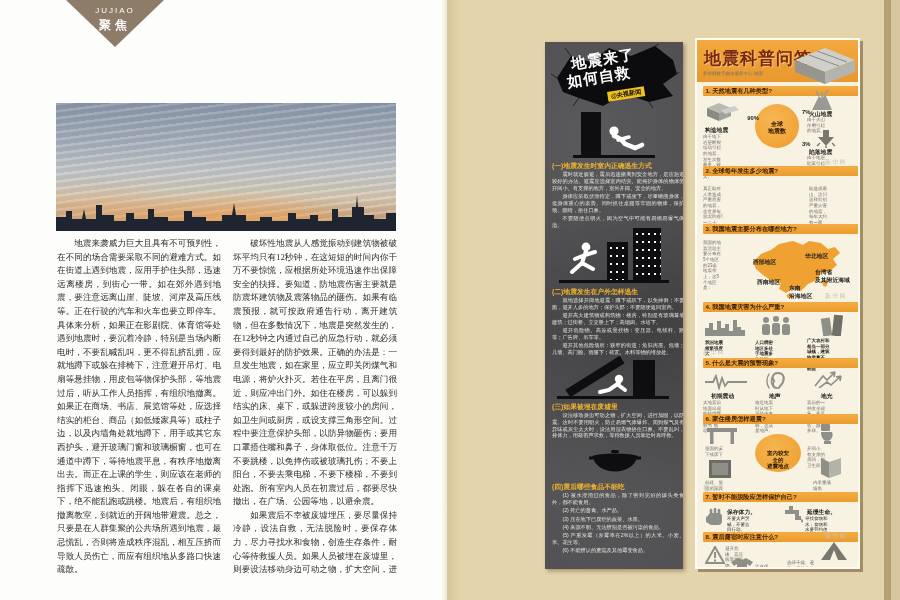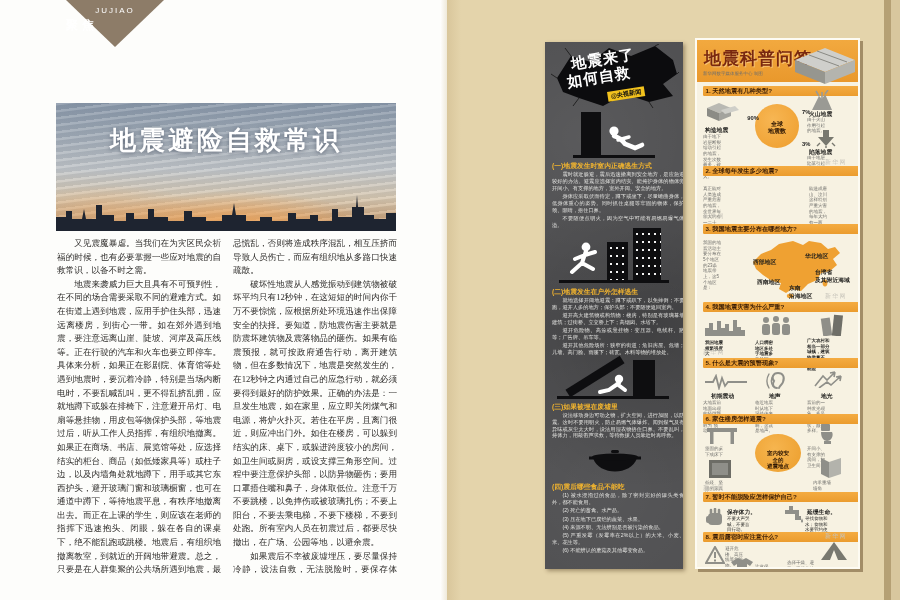--- a/index.html
+++ b/index.html
@@ -3,21 +3,21 @@
 <meta charset="utf-8">
 <style>
   html,body{margin:0;padding:0;}
   #stage{position:relative;width:900px;height:600px;background:#fdfdfb;overflow:hidden;
          font-family:"Liberation Sans",sans-serif;}
   .abs{position:absolute;}
   
   #logo-tri{left:66px;top:0;width:0;height:0;border-left:49px solid transparent;
             border-right:49px solid transparent;border-top:47px solid #8d7c68;}
   #logo-en{left:66px;top:6px;width:98px;text-align:center;color:#fff;font-size:8px;letter-spacing:2px;}
-  #logo-zh{left:66px;top:17px;width:98px;text-align:left;color:#fff;font-size:12px;letter-spacing:4px;font-weight:bold;}
+  #logo-zh{left:66px;top:17px;width:98px;text-align:center;color:#fff;font-size:12px;letter-spacing:4px;font-weight:bold;}
   #photo{left:56px;top:103px;width:340px;height:128px;overflow:hidden;
     background:
       radial-gradient(ellipse 60% 45% at 52% 100%, rgba(243,166,88,.95), rgba(243,166,88,0) 70%),
       radial-gradient(ellipse 40% 30% at 15% 85%, rgba(230,170,110,.5), rgba(230,170,110,0) 70%),
       repeating-linear-gradient(173deg, rgba(255,255,255,.18) 0 2px, rgba(120,130,145,.12) 3px 7px),
       linear-gradient(180deg,#8493a5 0%,#9fa9b4 28%,#bfc3c6 52%,#d6c6ad 74%,#c28a55 100%);}
   #photo-title{left:0;top:20px;width:100%;text-align:center;color:#fff;font-weight:bold;
     font-size:26px;letter-spacing:3px;text-shadow:0 1px 4px rgba(40,50,70,.55);}
   #skyline{left:0;bottom:0;width:100%;height:40px;}
   #article{left:57px;top:237px;width:340px;height:352px;column-count:2;column-gap:12px;
@@ -74,28 +74,26 @@
 </head>
 <body>
 
 <div id="stage">
 
   <div class="abs" id="logo-tri"></div>
   <div class="abs" id="logo-en">JUJIAO</div>
   <div class="abs" id="logo-zh">聚焦</div>
 
   <div class="abs" id="photo">
-    <div class="abs" id="photo-title">地震避险自救常识</div>
     <svg class="abs" id="skyline" viewBox="0 0 340 40" preserveAspectRatio="none">
       <path fill="#1e2430" d="M0,40 L0,26 L10,26 L10,20 L16,20 L16,28 L26,28 L28,18 L30,28 L40,28 L40,14 L46,14 L46,24 L58,24 L58,30 L70,30 L70,22 L78,22 L78,28 L92,28 L92,18 L98,18 L98,26 L112,26 L112,30 L128,30 L128,20 L136,20 L136,26 L150,26 L150,30 L166,30 L166,24 L176,24 L178,12 L180,24 L190,24 L190,30 L204,30 L204,26 L216,26 L216,30 L232,30 L232,22 L240,22 L240,28 L254,28 L254,24 L262,24 L262,30 L276,30 L276,18 L282,18 L282,26 L296,26 L296,16 L300,16 L301,4 L302,16 L308,16 L308,24 L318,24 L318,28 L330,28 L330,22 L340,22 L340,40 Z"></path>
     </svg>
   </div>
 
   <div class="abs" id="article">
-    <p>又见震魔暴虐。当我们在为灾区民众祈福的时候，也有必要掌握一些应对地震的自救常识，以备不时之需。</p>
     <p>地震来袭威力巨大且具有不可预判性，在不同的场合需要采取不同的避难方式。如在街道上遇到地震，应用手护住头部，迅速远离楼房，到街心一带。如在郊外遇到地震，要注意远离山崖、陡坡、河岸及高压线等。正在行驶的汽车和火车也要立即停车。具体来分析，如果正在影剧院、体育馆等处遇到地震时，要沉着冷静，特别是当场内断电时，不要乱喊乱叫，更不得乱挤乱拥，应就地蹲下或躲在排椅下，注意避开吊灯、电扇等悬挂物，用皮包等物保护头部，等地震过后，听从工作人员指挥，有组织地撤离。如果正在商场、书店、展览馆等处，应选择结实的柜台、商品（如低矮家具等）或柱子边，以及内墙角处就地蹲下，用手或其它东西护头，避开玻璃门窗和玻璃橱窗，也可在通道中蹲下，等待地震平息，有秩序地撤离出去。而正在上课的学生，则应该在老师的指挥下迅速抱头、闭眼，躲在各自的课桌下，绝不能乱跑或跳楼。地震后，有组织地撤离教室，到就近的开阔地带避震。总之，只要是在人群集聚的公共场所遇到地震，最忌慌乱，否则将造成秩序混乱，相互压挤而导致人员伤亡，而应有组织地从多路口快速疏散。</p>
     <p>破坏性地震从人感觉振动到建筑物被破坏平均只有12秒钟，在这短短的时间内你千万不要惊慌，应根据所处环境迅速作出保障安全的抉择。要知道，防地震伤害主要就是防震坏建筑物及震落物品的砸伤。如果有临震预报，就可按政府通告行动，离开建筑物，但在多数情况下，地震是突然发生的，在12秒钟之内通过自己的应急行动，就必须要得到最好的防护效果。正确的办法是：一旦发生地震，如在家里，应立即关闭煤气和电源，将炉火扑灭。若住在平房，且离门很近，则应冲出门外。如住在楼房，可以躲到结实的床、桌下，或躲进跨度较小的房间，如卫生间或厨房，或设支撑三角形空间。过程中要注意保护头部，以防异物砸伤；要用口罩捂住嘴和鼻子，身体取低位。注意千万不要跳楼，以免摔伤或被玻璃扎伤；不要上阳台，不要去乘电梯，不要下楼梯，不要到处跑。所有室内人员在初震过后，都要尽快撤出，在广场、公园等地，以避余震。</p>
     <p>如果震后不幸被废墟埋压，要尽量保持冷静，设法自救，无法脱险时，要保存体力，尽力寻找水和食物，创造生存条件，耐心等待救援人员。如果人员被埋在废墟里，则要设法移动身边可动之物，扩大空间，进行加固，以防余震，这时不要用明火，防止易燃气体泄漏爆炸。要捂住口鼻，防止附近有毒气泄漏，然后找机会呼救，等待救援。</p>
 
   </div>
 
   <div class="abs" id="tanpage"></div>
   <div class="abs" id="gutter"></div>
   <div class="abs" id="edge-band"></div>
   <div class="abs" id="edge-out"></div>

